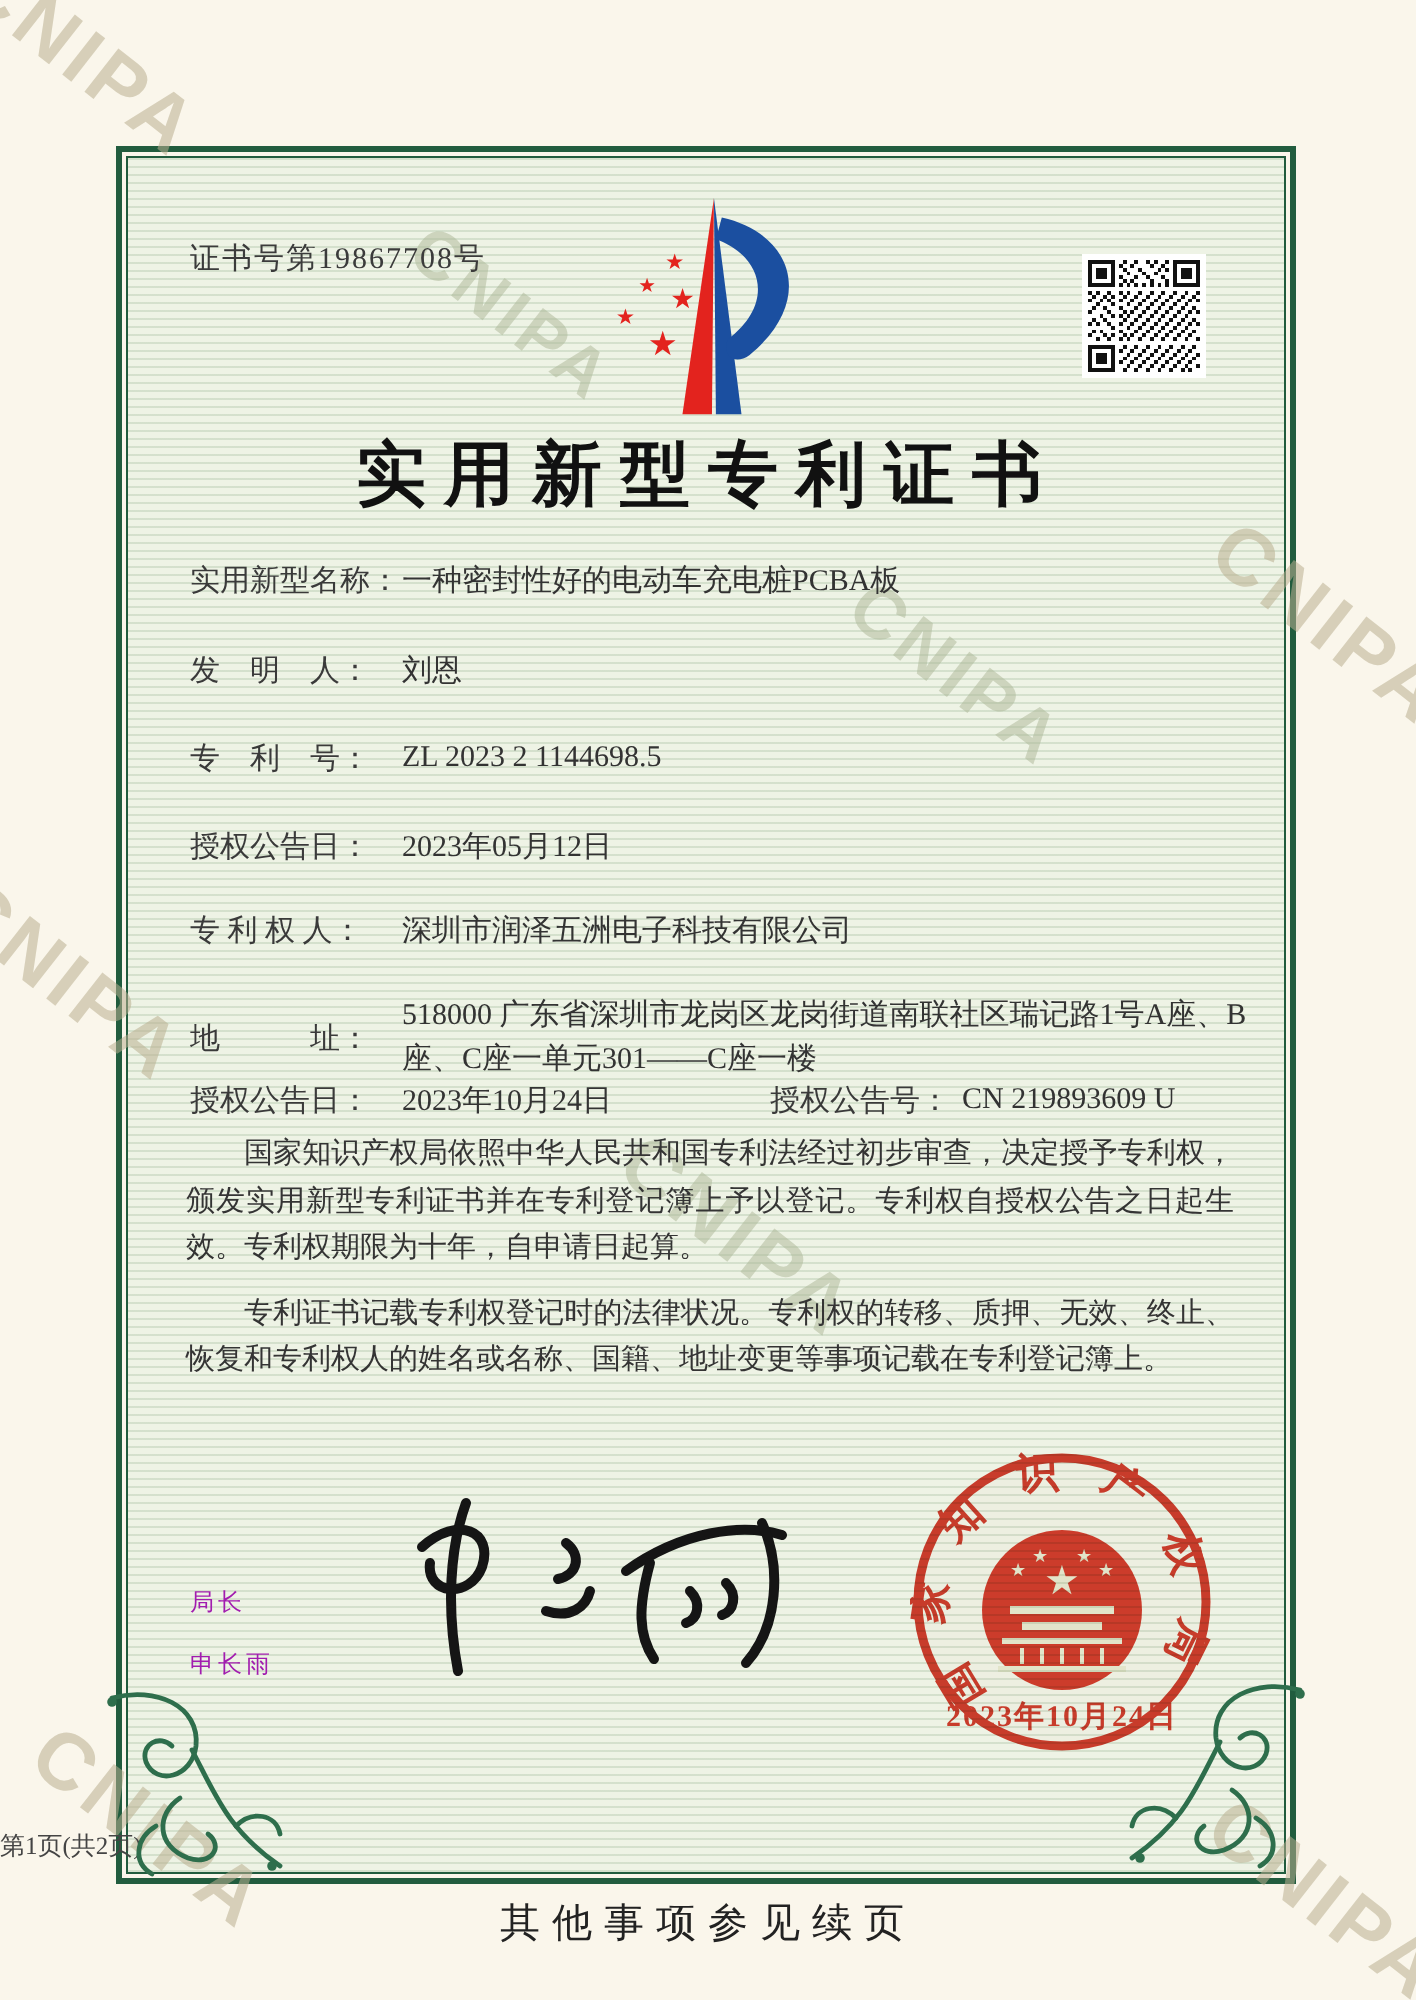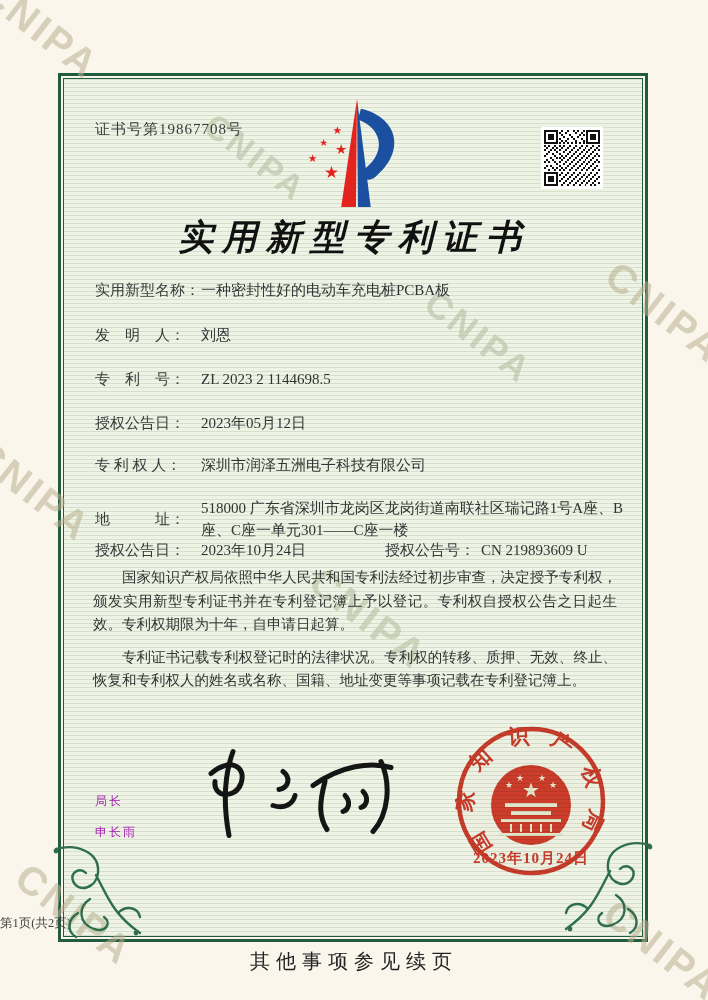--- a/index.html
+++ b/index.html
@@ -22,21 +22,21 @@
 
   .content { position:absolute; inset:0; z-index:2; color:#2e2e2e;border-radius:22px; }
 
   .cert-no { position:absolute; left:95px; top:120px; font-size:15px; letter-spacing:1px; color:#3b3b3b; }
 
   .logo { position:absolute; left:296px; top:96px; width:118px; height:118px; }
   .qr   { position:absolute; left:541px; top:127px; width:62px; height:62px; background:#fff; padding:3px; }
   .qr svg { width:100%; height:100%; }
 
   .title { position:absolute; left:0; right:0; top:214px; text-align:center;
-           font-size:35px; font-weight:bold; letter-spacing:9px; color:#111;font-style:italic; }
+           font-size:35px; font-weight:bold; letter-spacing:9px; color:#111; }
 
   .row { position:absolute; left:95px; display:flex; align-items:center; font-size:15px; }
   .lab { min-width:106px; color:#3a3a3a; white-space:pre; }
   .val { color:#333; }
   .val-wrap { width:432px; line-height:22px; }
 
   .paras { position:absolute; left:93px; top:566px; width:524px; }
   .paras p { font-size:14.5px; line-height:23.5px; text-indent:2em; text-align:justify;
              color:#343434; margin-bottom:9px; }
 

